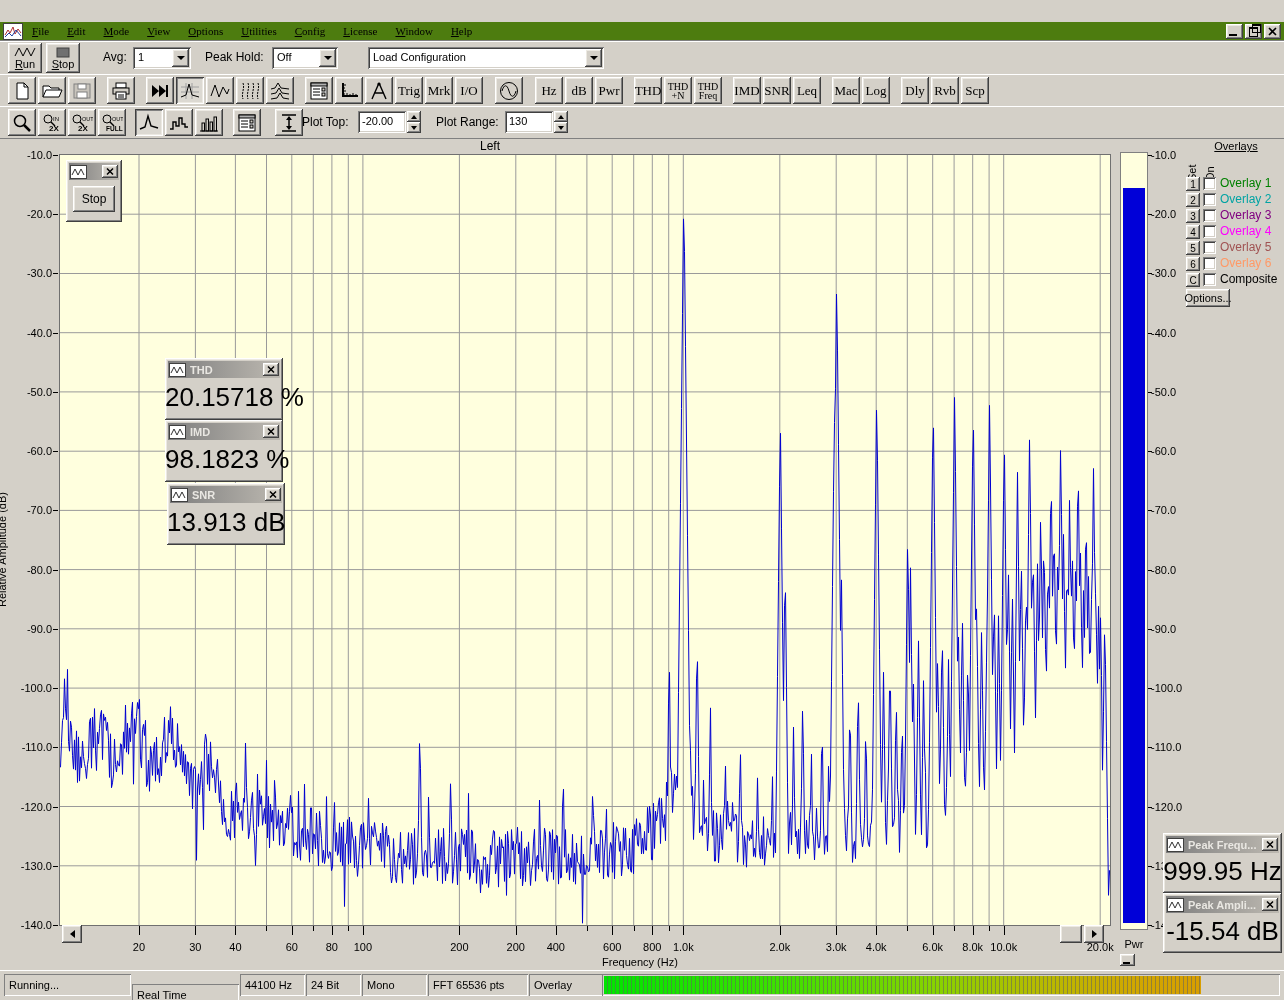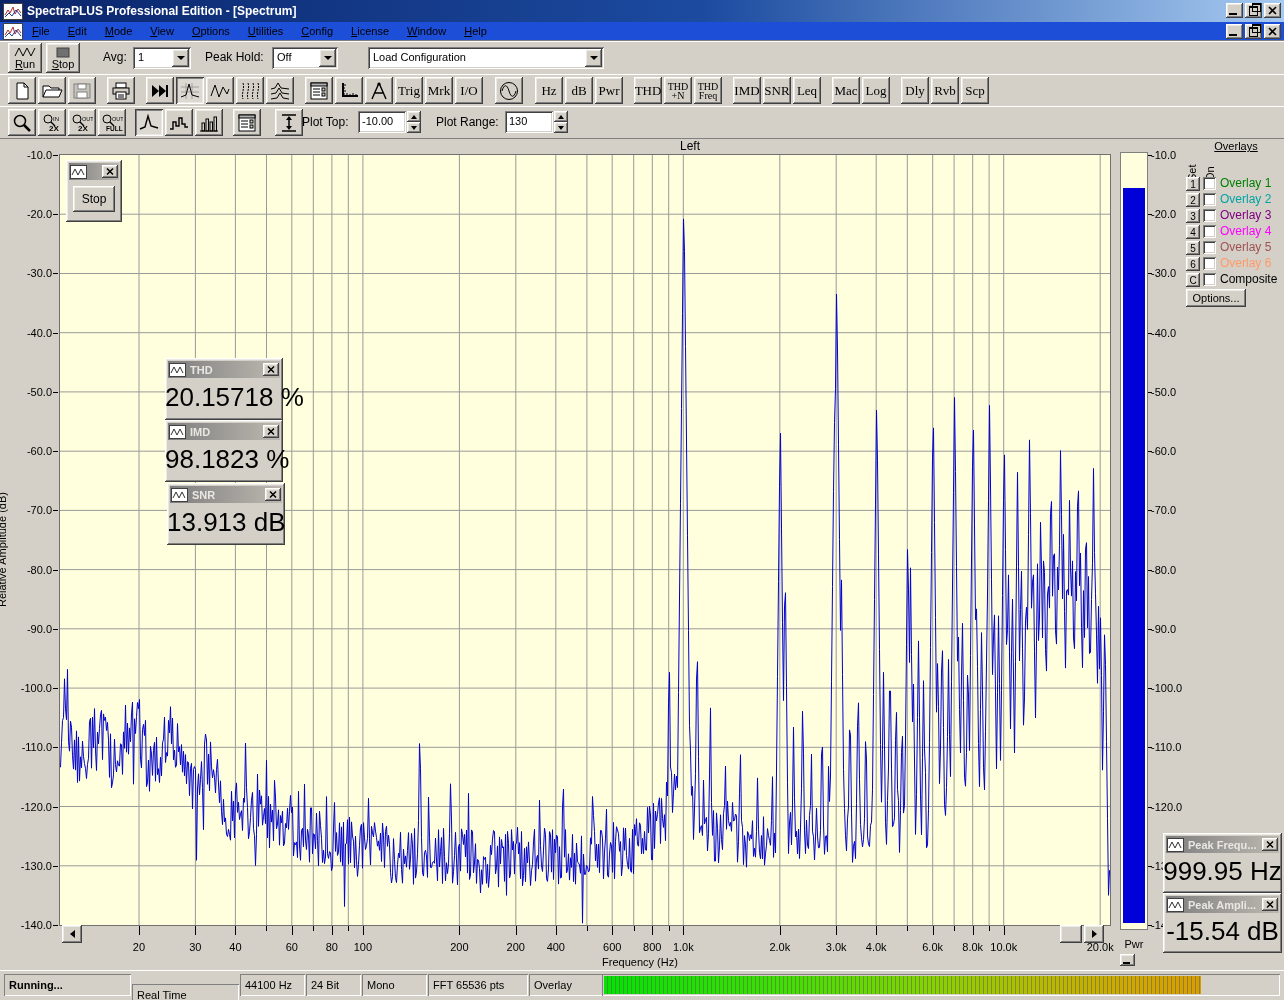--- a/index.html
+++ b/index.html
@@ -13,21 +13,21 @@
   
   #titlebar{left:0;top:0;width:1284px;height:22px;background:linear-gradient(90deg,#0A246A 0%,#1C4BA0 55%,#A6CAF0 100%);display:flex;align-items:center;}
   #titlebar .title{color:#fff;font-weight:bold;font-size:12px;margin-left:4px;}
   .appicon{width:18px;height:15px;background:#fff;border:1px solid #404040;margin-left:3px;display:inline-block;}
   .winbtn{width:17px;height:15px;position:relative;}
   .winbtns{position:absolute;right:3px;top:3px;display:flex;gap:2px;}
   .glyph-min{position:absolute;left:3px;bottom:3px;width:8px;height:2px;background:#000;}
   .glyph-rest{position:absolute;left:4px;top:3px;width:7px;height:7px;border:1px solid #000;border-top-width:2px;background:#D4D0C8;}
   .glyph-rest:before{content:"";position:absolute;left:2px;top:-5px;width:7px;height:6px;border:1px solid #000;border-top-width:2px;}
   
-  #menubar{left:0;top:22px;width:1284px;height:18px;background:#1d4ed8;display:flex;align-items:center;border-bottom:1px solid #808080;}
+  #menubar{left:0;top:22px;width:1284px;height:18px;background:#4d7c0f;display:flex;align-items:center;border-bottom:1px solid #808080;font-family:Liberation Serif, serif;}
   .menu-item{display:inline-block;padding:2px 9px;}
   .menu-item::first-letter{text-decoration:underline;}
   
   .toolbar{left:0;background:#D4D0C8;border-top:1px solid #FFFFFF;border-bottom:1px solid #808080;}
   #toolbar1{top:41px;width:1284px;height:32px;}
   #toolbar2{top:74px;width:1284px;height:31px;}
   #toolbar3{top:106px;width:1284px;height:31px;}
   .tb-btn{position:absolute;top:2px;width:28px;height:27px;display:flex;align-items:center;justify-content:center;flex-direction:column;}
   .tb-txt{font-family:"Liberation Serif","DejaVu Serif",serif;font-size:13px;line-height:11px;}
   .tb-txt2{font-family:"Liberation Serif","DejaVu Serif",serif;font-size:10px;line-height:9px;}
@@ -39,42 +39,42 @@
   .combo-arrow{position:absolute;right:2px;top:2px;width:17px;height:18px;display:flex;align-items:center;justify-content:center;}
   .arr-dn{width:0;height:0;border-left:4px solid transparent;border-right:4px solid transparent;border-top:4px solid #000;}
   .arr-up{width:0;height:0;border-left:3px solid transparent;border-right:3px solid transparent;border-bottom:4px solid #000;}
   .arr-dn.sm{border-left-width:3px;border-right-width:3px;border-top-width:4px;}
   .spin{position:absolute;width:14px;height:22px;}
   .spin .sbtn{position:absolute;left:0;width:14px;height:11px;display:flex;align-items:center;justify-content:center;}
   .numfield{position:absolute;height:22px;}
   .numfield .txt{position:absolute;left:4px;top:4px;}
   .tlabel{position:absolute;top:8px;font-size:12px;}
   
-  #plotTitle{top:139px;left:480px;width:220px;text-align:right;font-size:12px;}
+  #plotTitle{top:139px;left:480px;width:220px;text-align:left;font-size:12px;}
   #plot{left:60px;top:155px;width:1050px;height:770px;background:#FFFFDE;box-shadow:0 0 0 1px #707070;}
   #ylabel{left:-4px;top:420px;width:24px;height:260px;writing-mode:vertical-rl;transform:rotate(180deg);font-size:11px;text-align:center;}
   #xlabel{top:956px;left:540px;width:200px;text-align:center;font-size:11px;}
   .ytick{position:absolute;width:46px;text-align:right;font-size:11px;}
   .ytickR{position:absolute;left:1151px;width:46px;text-align:left;font-size:11px;}
   .ydash{position:absolute;width:5px;height:1px;background:#000;}
   .xtick{position:absolute;width:44px;text-align:center;font-size:11px;top:941px;}
   .xdash{position:absolute;width:1px;background:#000;top:926px;}
   
   #pwrbar{left:1120px;top:152px;width:26px;height:776px;background:#FFFFDE;border:1px solid #808080;}
   #pwrfill{position:absolute;left:2px;right:2px;background:#0000D8;}
   #pwrlabel{left:1114px;top:938px;width:40px;text-align:center;font-size:11px;}
   #pwrmini{left:1120px;top:954px;width:15px;height:12px;}
   #pwrmini i{position:absolute;left:3px;bottom:2px;width:7px;height:2px;background:#000;}
   
   #ov-header{left:1196px;top:140px;width:80px;text-align:center;text-decoration:underline;}
   .vlabel{position:absolute;writing-mode:vertical-rl;transform:rotate(180deg);font-size:11px;}
   .ov-btn{position:absolute;width:14px;height:14px;font-size:10px;display:flex;align-items:center;justify-content:center;}
   .ov-chk{position:absolute;width:13px;height:13px;}
   .ov-lbl{position:absolute;font-size:12px;white-space:nowrap;}
-  #ov-options{left:1186px;top:289px;width:60px;height:18px;display:flex;align-items:center;justify-content:center;font-size:11px;}
+  #ov-options{left:1186px;top:289px;width:44px;height:18px;display:flex;align-items:center;justify-content:center;font-size:11px;}
   
   .mini{position:absolute;background:#D4D0C8;box-shadow:inset -1px -1px #404040,inset 1px 1px #FFFFFF,inset -2px -2px #808080,inset 2px 2px #ECE9E2;z-index:6;}
   .mini .tbar{position:absolute;left:3px;right:3px;top:3px;height:17px;background:linear-gradient(90deg,#7E7E7E,#BDB9B1);display:flex;align-items:center;}
   .mini .ticon{width:15px;height:12px;background:#fff;border:1px solid #404040;margin-left:1px;flex:none;}
   .mini .ttxt{color:#E9E7E2;font-weight:bold;font-size:11px;margin-left:4px;white-space:nowrap;overflow:hidden;flex:1;}
   .mini .closebtn{width:16px;height:13px;margin-right:1px;flex:none;position:relative;}
   .mini .val{position:absolute;left:0;right:0;font-size:26px;text-align:center;white-space:nowrap;}
   
   .scrbtn{position:absolute;width:20px;height:18px;display:flex;align-items:center;justify-content:center;}
   .arr-l{width:0;height:0;border-top:4px solid transparent;border-bottom:4px solid transparent;border-right:5px solid #000;}
@@ -84,42 +84,20 @@
   .meter{position:absolute;left:602px;top:3px;width:678px;height:22px;box-shadow:inset 1px 1px #808080,inset -1px -1px #FFFFFF;background:#D4D0C8;}
   .meter-fill{position:absolute;left:2px;top:2px;bottom:2px;background:linear-gradient(90deg,#00E400 0%,#3FE000 30%,#86D300 55%,#B4BC00 72%,#CFA800 88%,#D89E00 100%);}
   .meter-fill:after{content:"";position:absolute;inset:0;background:repeating-linear-gradient(90deg,transparent 0 3px,rgba(96,96,96,.55) 3px 4px);}
   svg{display:block;}
 </style>
 </head>
 <body>
 
 <div id="app">
 
-  <div id="titlebar" class="abs">
-    <span class="appicon">
-      <svg width="18" height="15" viewBox="0 0 18 15">
-          <polyline points="1,11 4,6 6,9 9,3 11,10 14,5 17,9" fill="none" stroke="#B03030" stroke-width="1"></polyline>
-          <polyline points="1,13 5,9 8,12 12,6 17,12" fill="none" stroke="#2040A0" stroke-width="1"></polyline>
-        </svg>
-    </span>
-    <span class="title">SpectraPLUS Professional Edition - [Spectrum]</span>
-    <span class="winbtns">
-      <span class="winbtn raised">
-          <i class="glyph-min"></i>
-        </span>
-      <span class="winbtn raised">
-          <i class="glyph-rest"></i>
-        </span>
-      <span class="winbtn raised">
-          <svg width="17" height="15" viewBox="0 0 17 15">
-            <path d="M5,4 L12,11 M12,4 L5,11" stroke="#000" stroke-width="1.6"></path>
-          </svg>
-        </span>
-    </span>
-  </div>
 
   <div id="menubar" class="abs">
     <span class="appicon">
       <svg width="18" height="15" viewBox="0 0 18 15">
           <polyline points="1,11 4,6 6,9 9,3 11,10 14,5 17,9" fill="none" stroke="#B03030" stroke-width="1"></polyline>
           <polyline points="1,13 5,9 8,12 12,6 17,12" fill="none" stroke="#2040A0" stroke-width="1"></polyline>
         </svg>
     </span>
     <span id="menu-items" style="flex:1;"><span class="menu-item">File</span><span class="menu-item">Edit</span><span class="menu-item">Mode</span><span class="menu-item">View</span><span class="menu-item">Options</span><span class="menu-item">Utilities</span><span class="menu-item">Config</span><span class="menu-item">License</span><span class="menu-item">Window</span><span class="menu-item">Help</span></span>
     <span class="winbtns" style="position:static;margin-right:3px;">
@@ -307,21 +285,21 @@
         <span class="tb-txt">Rvb</span>
       </div>
       <div class="tb-btn raised" style="left: 961px;">
         <span class="tb-txt">Scp</span>
       </div>
     </div>
 
   <div id="toolbar3" class="abs toolbar">
     <span class="tlabel" style="left:302px;">Plot Top:</span>
     <div class="numfield fieldsunken abs" style="left:358px;top:4px;width:48px;">
-      <span class="txt">-10.00</span>
+      <span class="txt">-20.00</span>
     </div>
     <div class="spin abs" style="left:407px;top:4px;">
       <span class="sbtn raised" style="top:0;">
           <i class="arr-up"></i>
         </span>
       <span class="sbtn raised" style="top:11px;">
           <i class="arr-dn sm"></i>
         </span>
     </div>
     <span class="tlabel" style="left:436px;">Plot Range:</span>
@@ -722,21 +700,21 @@
           <svg width="16" height="13" viewBox="0 0 16 13">
             <path d="M5,3.5 L11,9.5 M11,3.5 L5,9.5" stroke="#000" stroke-width="1.5"></path>
           </svg>
         </span>
     </div>
     <div class="val" style="top:23px;">-15.54 dB</div>
   </div>
 
   <div id="statusbar" class="abs">
     <div id="status-cells">
-        <div class="statuscell abs" style="left: 4px; top: 3px; width: 122px; height: 22px; font-weight: bold;">Running...</div>
+        <div class="statuscell abs" style="left: 4px; top: 3px; width: 122px; height: 22px;">Running...</div>
         <div class="statuscell abs" style="left: 132px; top: 13px; width: 102px; height: 22px;">Real Time</div>
         <div class="statuscell abs" style="left: 240px; top: 3px; width: 60px; height: 22px;">44100 Hz</div>
         <div class="statuscell abs" style="left: 306px; top: 3px; width: 50px; height: 22px;">24 Bit</div>
         <div class="statuscell abs" style="left: 362px; top: 3px; width: 60px; height: 22px;">Mono</div>
         <div class="statuscell abs" style="left: 428px; top: 3px; width: 95px; height: 22px;">FFT 65536 pts</div>
         <div class="statuscell abs" style="left: 529px; top: 3px; width: 73px; height: 22px;">Overlay</div>
       </div>
     <div class="meter">
       <div class="meter-fill" id="meterfill" style="width: 88%;"></div>
     </div>

